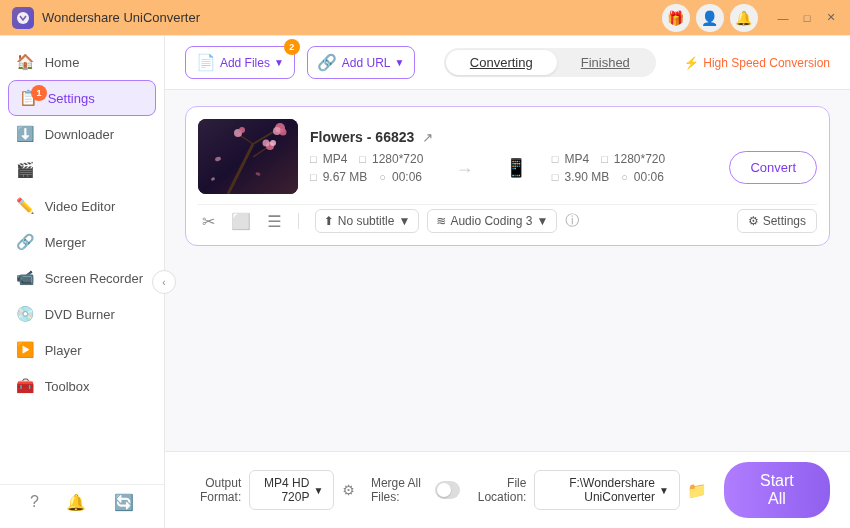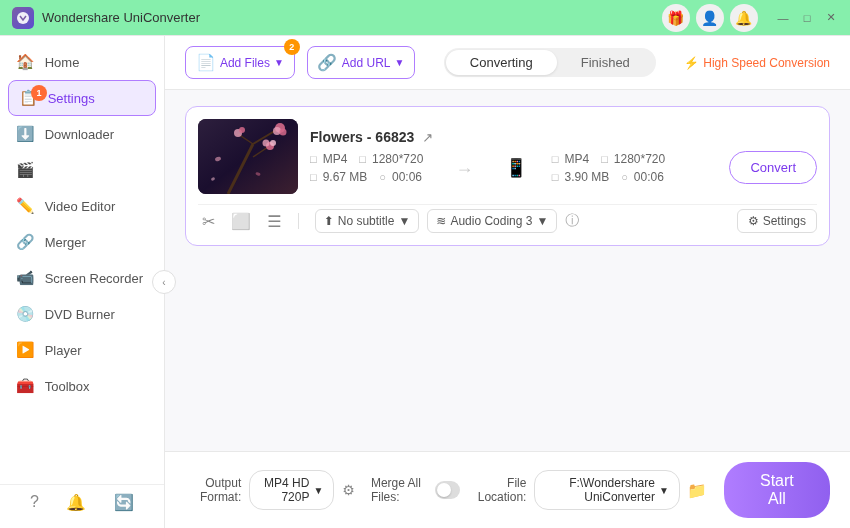--- a/index.html
+++ b/index.html
@@ -7,21 +7,21 @@
       font-family: -apple-system, BlinkMacSystemFont, 'Segoe UI', sans-serif;
       background: #f5f5f7;
       width: 850px;
       height: 528px;
       overflow: hidden;
       display: flex;
       flex-direction: column;
     }
     
     .titlebar {
-      background: #86efac;
+      background: #fdba74;
       height: 36px;
       display: flex;
       align-items: center;
       padding: 0 12px;
       border-bottom: 1px solid #e8e8e8;
       flex-shrink: 0;
     }
     .titlebar-logo {
       width: 22px;
       height: 22px;
@@ -203,20 +203,21 @@
       margin: 0 auto;
     }
     .tab-btn {
       padding: 5px 24px;
       border-radius: 18px;
       font-size: 13px;
       cursor: pointer;
       border: none;
       background: transparent;
       color: #666;
+      text-decoration: underline;
     }
     .tab-btn.active {
       background: white;
       color: #333;
       font-weight: 500;
       box-shadow: 0 1px 3px rgba(0,0,0,0.1);
     }
     .high-speed-btn {
       display: flex;
       align-items: center;
@@ -386,21 +387,21 @@
     .bottom-field {
       display: flex;
       align-items: center;
       gap: 8px;
       font-size: 12px;
       color: #555;
       text-align: right;
     }
     .bottom-select {
       border: 1px solid #ddd;
-      border-radius: 14px;
+      border-radius: 6px;
       padding: 5px 10px;
       font-size: 12px;
       color: #333;
       background: white;
       cursor: pointer;
       display: flex;
       align-items: center;
       gap: 4px;
     }
     .start-all-btn {

